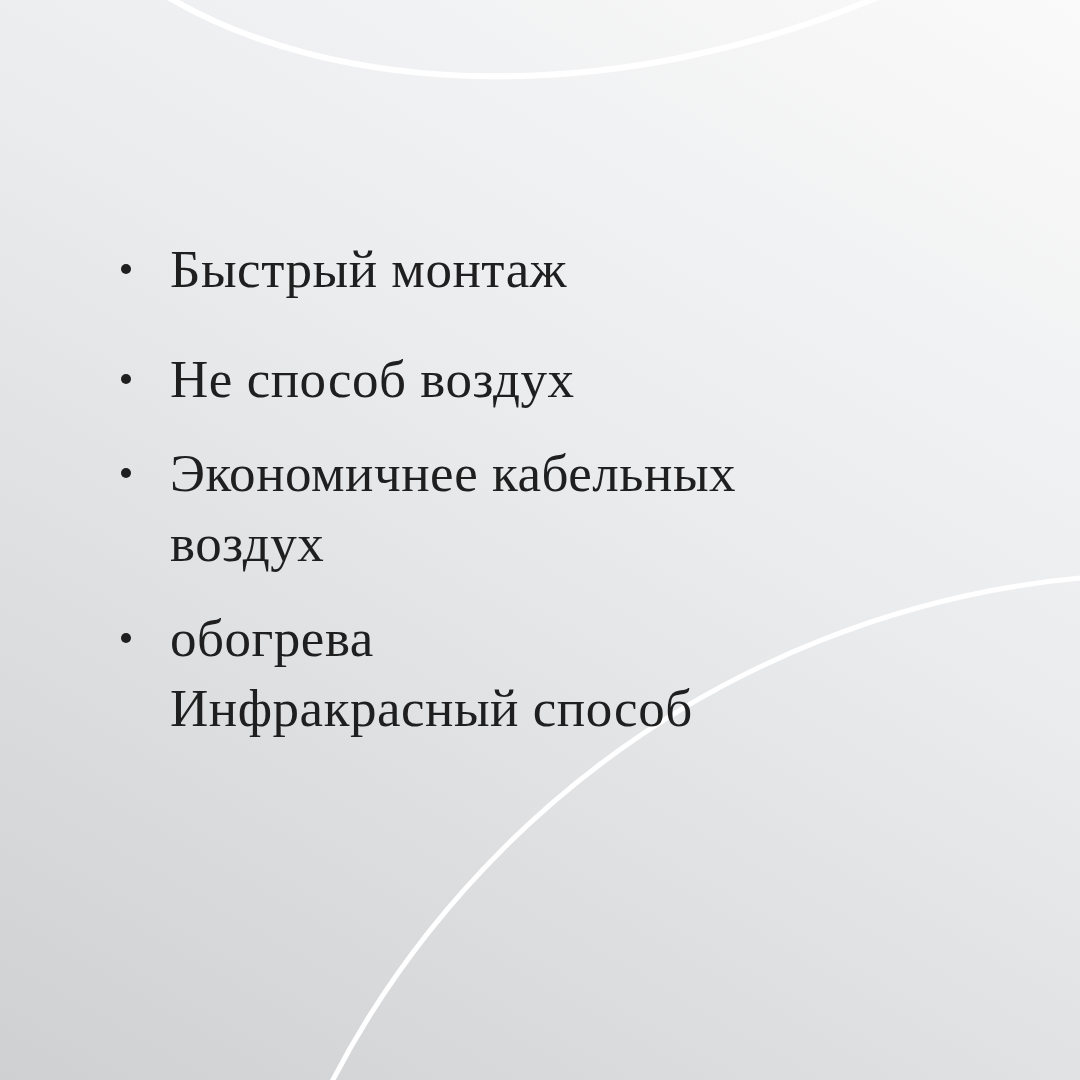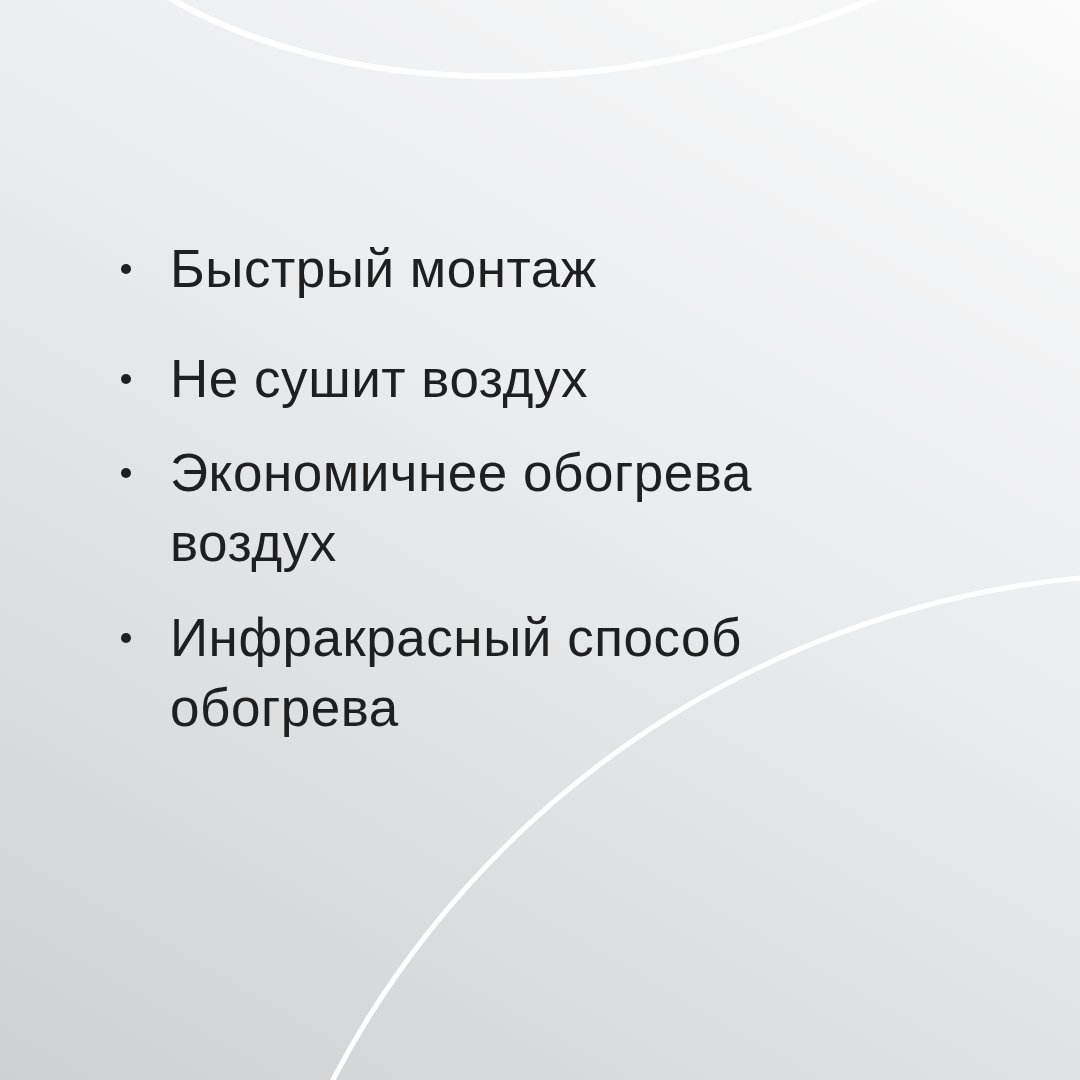--- a/index.html
+++ b/index.html
@@ -5,21 +5,21 @@
   html, body {
     margin: 0;
     padding: 0;
   }
   .card {
     position: relative;
     width: 1080px;
     height: 1080px;
     overflow: hidden;
     background: linear-gradient(210deg, #fafafa 0%, #ebecee 42%, #cfd0d2 100%);
-    font-family: Liberation Sans, sans-serif;
+    font-family: Liberation Serif, serif;
   }
   .curves {
     position: absolute;
     inset: 0;
     width: 1080px;
     height: 1080px;
     display: block;
     pointer-events: none;
   }
   .bullet-list {
@@ -74,35 +74,35 @@
     <div class="bullet-item">
       <span class="dot"></span>
       <div class="item-text">
         <span class="line">Быстрый монтаж</span>
       </div>
     </div>
 
     <div class="bullet-item">
       <span class="dot"></span>
       <div class="item-text">
-        <span class="line">Не сушит воздух</span>
+        <span class="line">Не способ воздух</span>
       </div>
     </div>
 
     <div class="bullet-item">
       <span class="dot"></span>
       <div class="item-text">
-        <span class="line">Экономичнее обогрева</span>
+        <span class="line">Экономичнее кабельных</span>
         <span class="line">воздух</span>
       </div>
     </div>
 
     <div class="bullet-item">
       <span class="dot"></span>
       <div class="item-text">
+        <span class="line">обогрева</span>
         <span class="line">Инфракрасный способ</span>
-        <span class="line">обогрева</span>
       </div>
     </div>
 
 
   </div>
 </div>
 
 </body></html>

